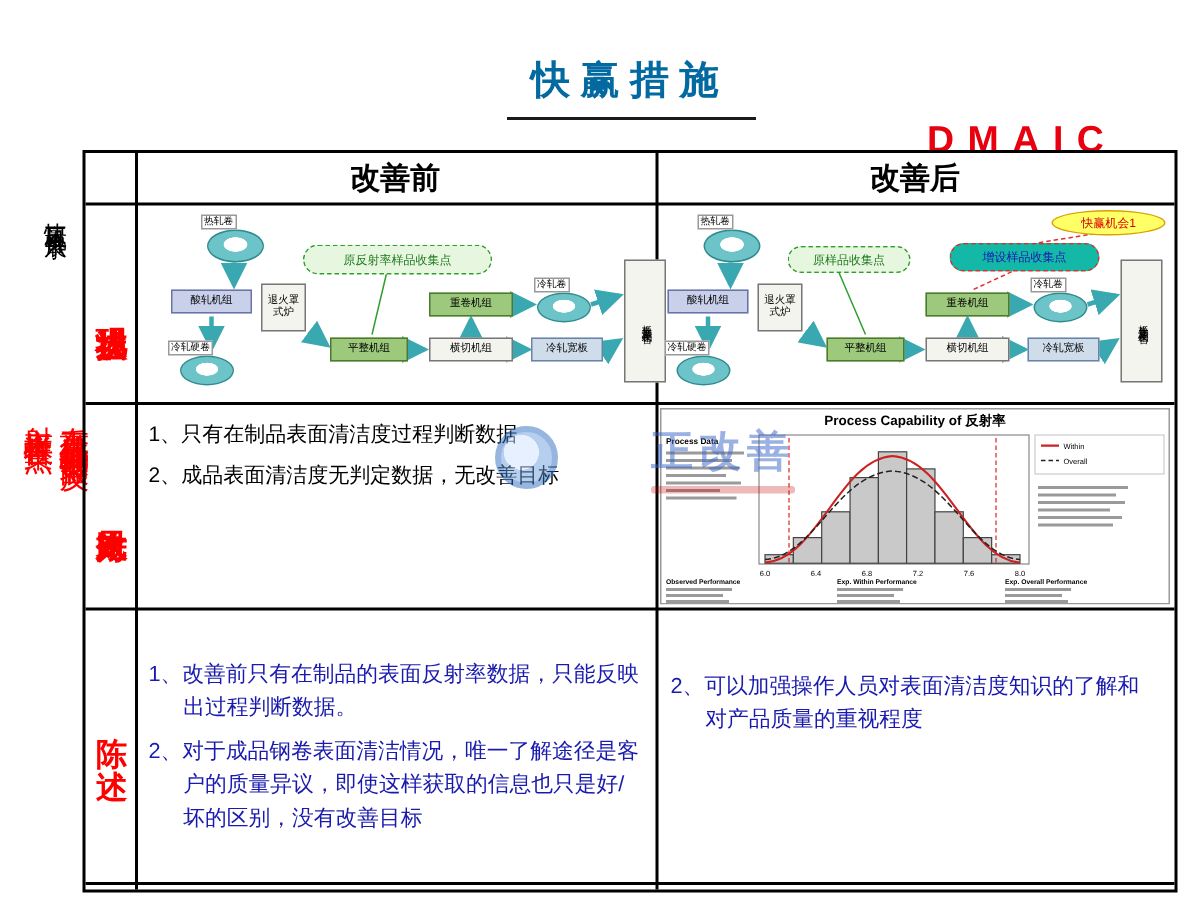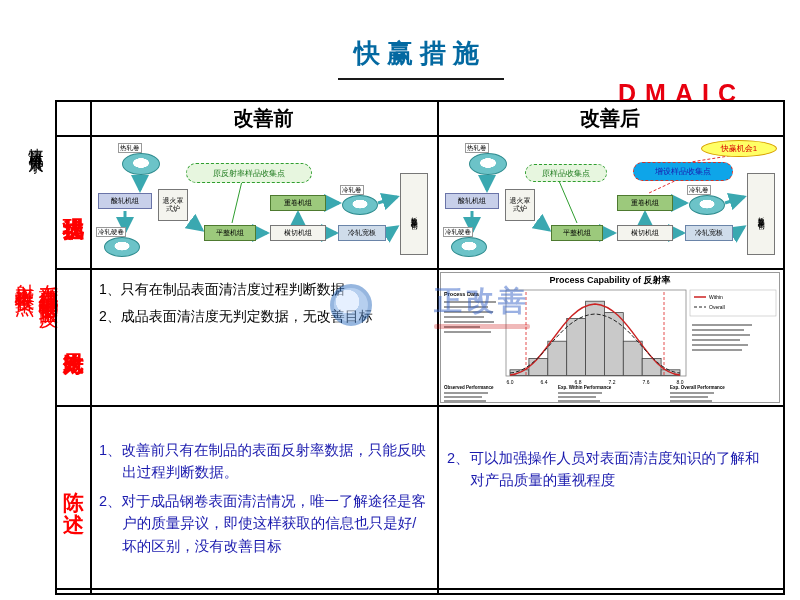--- a/index.html
+++ b/index.html
@@ -41,21 +41,21 @@
   .blue{background:#cfdcea;border-color:#6a84a8;}
   .coil{position:absolute;border-radius:50%;
         background:radial-gradient(ellipse at 50% 45%, #ffffff 0 30%, #6cc3c8 32% 100%);
         border:1px solid #2e8b8e;}
   .nlabel{position:absolute;font-size:6.5px;background:#fff;border:1px solid #999;
           padding:0 1px;white-space:nowrap;line-height:1.2;z-index:2;}
   .vtext{writing-mode:vertical-rl;text-orientation:upright;font-size:7px;letter-spacing:1px;}
   .oval-green{position:absolute;border:1px dashed #2f9e2f;background:#e7f6df;color:#1d7a1d;
               font-size:8px;border-radius:10px;display:flex;align-items:center;justify-content:center;
               white-space:nowrap;z-index:3;}
-  .oval-yellow{position:absolute;border:1px dashed #d23328;background:#0ea5e9;color:#1a1aae;
+  .oval-yellow{position:absolute;border:1px dashed #d23328;background:#14b8a6;color:#1a1aae;
                font-size:8px;border-radius:10px;display:flex;align-items:center;justify-content:center;
                white-space:nowrap;z-index:3;}
   .opp{position:absolute;background:#ffff66;border:1px solid #d8a000;color:#d80000;font-size:8px;
        border-radius:50%;display:flex;align-items:center;justify-content:center;white-space:nowrap;z-index:3;}
   .flow-arrows{position:absolute;left:0;top:0;pointer-events:none;}
 
   
   .fx-text{position:absolute;font-size:14px;line-height:1.9;color:#000;}
   .fx-text p{margin:0;padding-left:1.6em;text-indent:-1.6em;}
   .stmt{position:absolute;font-size:14.5px;line-height:1.55;color:#1a1aae;margin-top:27px;}
@@ -117,21 +117,21 @@
     <div class="rowlabel" style="top:33px;height:133px;">
       <span class="vcol">现状描述</span>
     </div>
     <div class="rowlabel" style="top:166px;height:137px;">
       <span class="vcol">效果对比</span>
     </div>
     <div class="rowlabel" style="top:303px;height:183px;">
       <span class="vcol" style="letter-spacing:22px;">陈述</span>
     </div>
 
-    <div class="diagram" style="left:35px;top:35px;width:343px;">
+    <div class="diagram" style="left:51px;top:35px;width:343px;">
       <svg class="flow-arrows" width="343" height="129">
         <defs>
           <marker id="ah-b" markerWidth="6" markerHeight="6" refX="5" refY="3" orient="auto">
             <path d="M0,0L6,3L0,6Z" fill="#3aa8b0"></path>
           </marker>
         </defs>
         <g stroke="#3aa8b0" stroke-width="3" marker-end="url(#ah-b)">
           <line x1="48" y1="38" x2="48" y2="53"></line>
           <line x1="33" y1="74" x2="33" y2="95"></line>
           <line x1="98" y1="84" x2="110" y2="93"></line>

